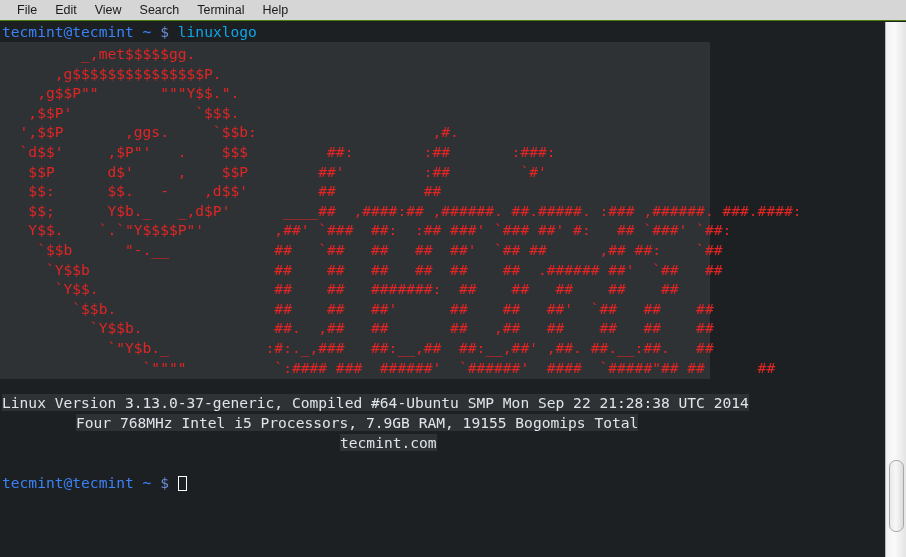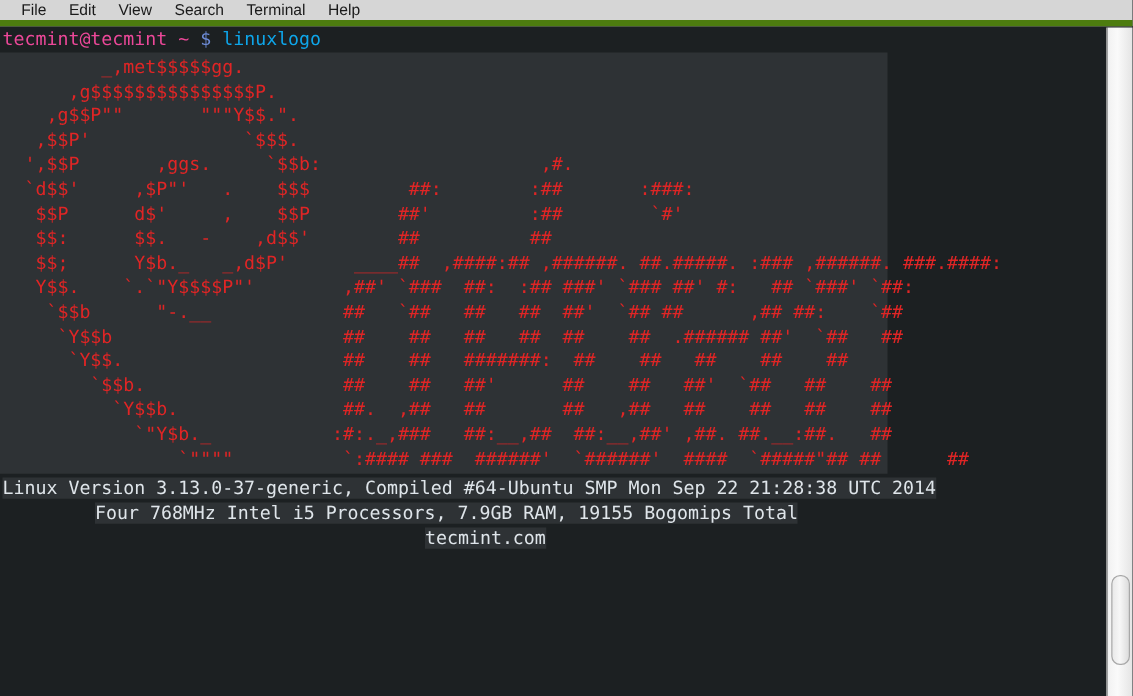--- a/index.html
+++ b/index.html
@@ -21,21 +21,21 @@
     background: #1c2022;
   }
 
   
   .menubar {
     position: absolute;
     left: 0; top: 0;
     width: 906px;
     height: 21px;
     background: #d6d6d6;
-    border-bottom: 5px solid #4d7c0f;
+    border-bottom: 1px solid #4d7c0f;
     box-sizing: border-box;
     display: flex;
     align-items: center;
     padding-left: 8px;
     font-family: "Liberation Sans", sans-serif;
     font-size: 12.5px;
     color: #1a1a1a;
   }
   .menu-item {
     padding: 0 9px;
@@ -56,21 +56,21 @@
     font-size: 14.6px;
     line-height: 20px;
   }
 
   .line {
     white-space: pre;
     height: 20px;
     padding-left: 2px;
   }
 
-  .c-green  { color: #ec4899; }
+  .c-green  { color: #3b82f6; }
   .c-blue   { color: #6d8bd6; }
   .c-white  { color: #0ea5e9; }
 
   
   .logo-block {
     background: #2e3235;
     width: 710px;
     padding-top: 2px;
     padding-bottom: 2px;
   }
@@ -78,21 +78,21 @@
     white-space: pre;
     height: 19.6px;
     line-height: 19.6px;
     font-size: 14.6px;
     padding-left: 2px;
     color: #d8dee2;
   }
   .logo-line .r { color: #e02525; }
 
   
-  .info-block { margin-top: 2px; }
+  .info-block { margin-top: 14px; }
   .info-line {
     white-space: pre;
     height: 20px;
     line-height: 20px;
     font-size: 14.6px;
     padding-left: 2px;
   }
   .info-line .hl {
     background: #2e3235;
     color: #dfe5ea;
@@ -172,20 +172,21 @@
     </div>
 
     <div class="info-block">
       <div class="info-line"><span class="hl">Linux Version 3.13.0-37-generic, Compiled #64-Ubuntu SMP Mon Sep 22 21:28:38 UTC 2014</span></div>
       <div class="info-line" style="padding-left:76px"><span class="hl">Four 768MHz Intel i5 Processors, 7.9GB RAM, 19155 Bogomips Total</span></div>
       <div class="info-line" style="padding-left:340px"><span class="hl">tecmint.com</span></div>
     </div>
 
     <div class="spacer"></div>
 
+    <div class="line"><span class="c-green">tecmint@tecmint</span><span class="c-green"> </span><span class="c-green">~</span><span class="c-green"> </span><span class="c-blue">$</span><span class="c-white"> </span><span class="cursor"></span></div>
 
   </div>
 
   <div class="scrollbar">
     <div class="scroll-thumb"></div>
   </div>
 
 </div>
 
 </body></html>

